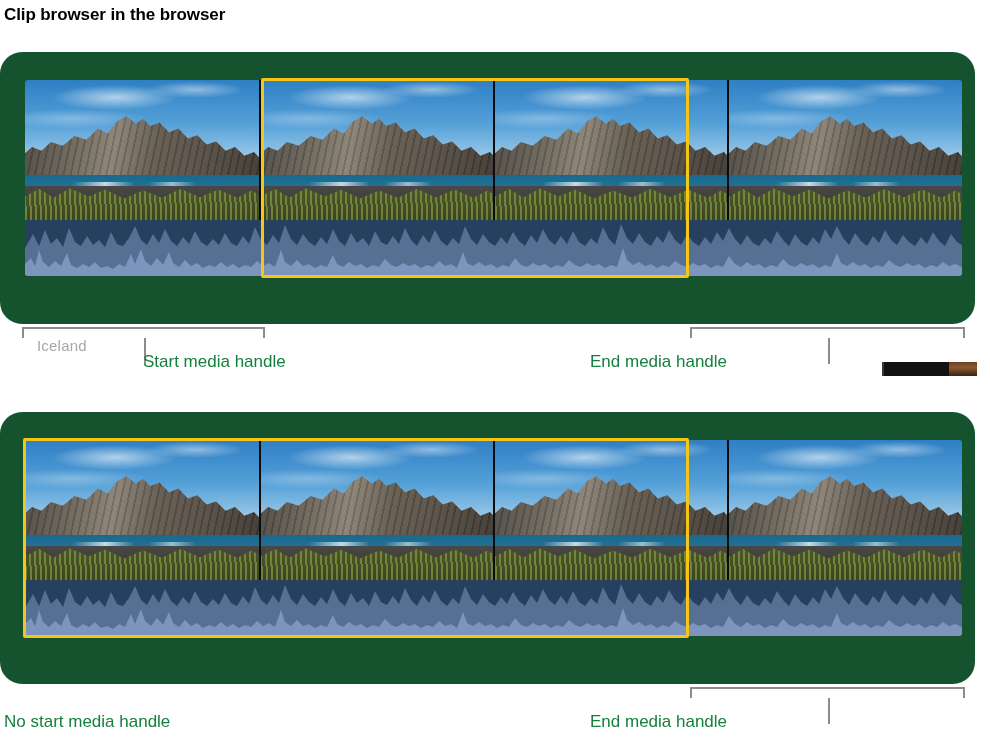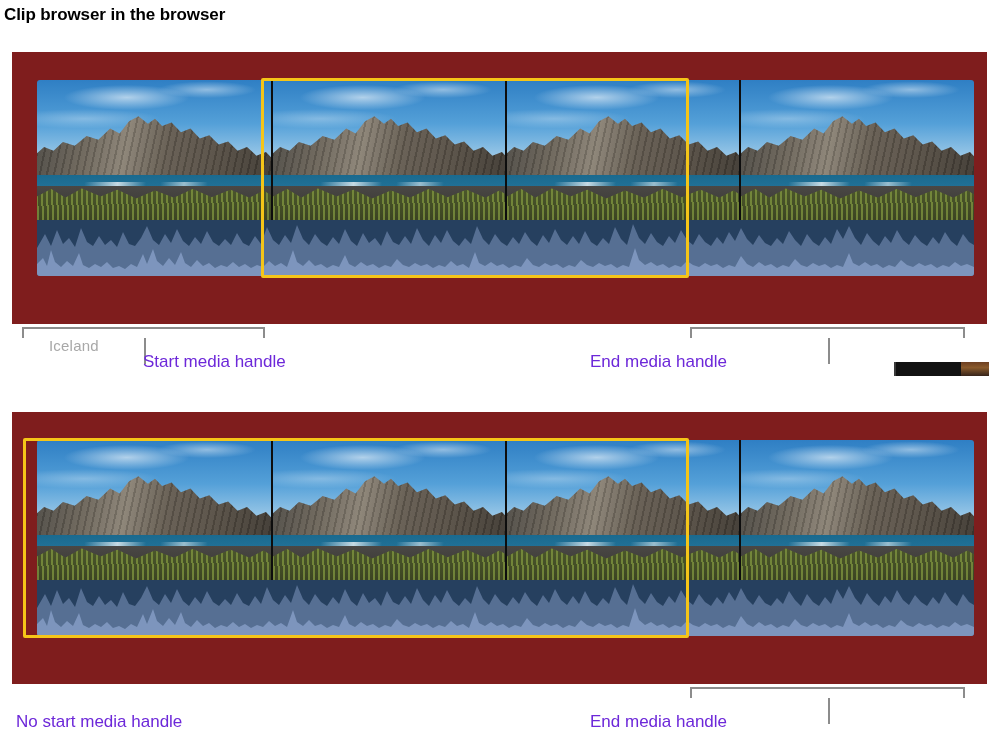--- a/index.html
+++ b/index.html
@@ -24,23 +24,24 @@
     font-size: 17px;
     font-weight: bold;
     letter-spacing: -0.1px;
     color: #000;
     line-height: 26px;
   }
 
   
   .panel {
     position: absolute;
-    background: #7f1d1d;
-    left: 12px;
+    background: #14532d;
+    left: 0;
     width: 975px;
+    border-radius: 22px;
   }
   #panel-top  { top: 52px;  height: 272px; }
   #panel-bot  { top: 412px; height: 272px; }
 
   
   .filmstrip {
     position: absolute;
     left: 25px;
     top: 28px;
     width: 937px;
@@ -191,35 +192,35 @@
     height: 11px;
   }
   .bracket-stem {
     position: absolute;
     width: 2px;
     background: #8c8c8c;
   }
   .callout-label {
     position: absolute;
     font-size: 17px;
-    color: #6d28d9;
+    color: #15803d;
     white-space: nowrap;
   }
 
   
   #bracket-start     { left: 22px;  top: 327px; width: 243px; }
   #stem-start        { left: 144px; top: 338px; height: 26px; }
   #label-start       { left: 143px; top: 352px; }
 
   #bracket-end-1     { left: 690px; top: 327px; width: 275px; }
   #stem-end-1        { left: 828px; top: 338px; height: 26px; }
   #label-end-1       { left: 590px; top: 352px; }
 
   
-  #label-nostart     { left: 16px;   top: 712px; }
+  #label-nostart     { left: 4px;   top: 712px; }
 
   #bracket-end-2     { left: 690px; top: 687px; width: 275px; }
   #stem-end-2        { left: 828px; top: 698px; height: 26px; }
   #label-end-2       { left: 590px; top: 712px; }
 </style>
 </head>
 <body>
 
 <div class="page-title">Clip browser in the browser</div>
 

